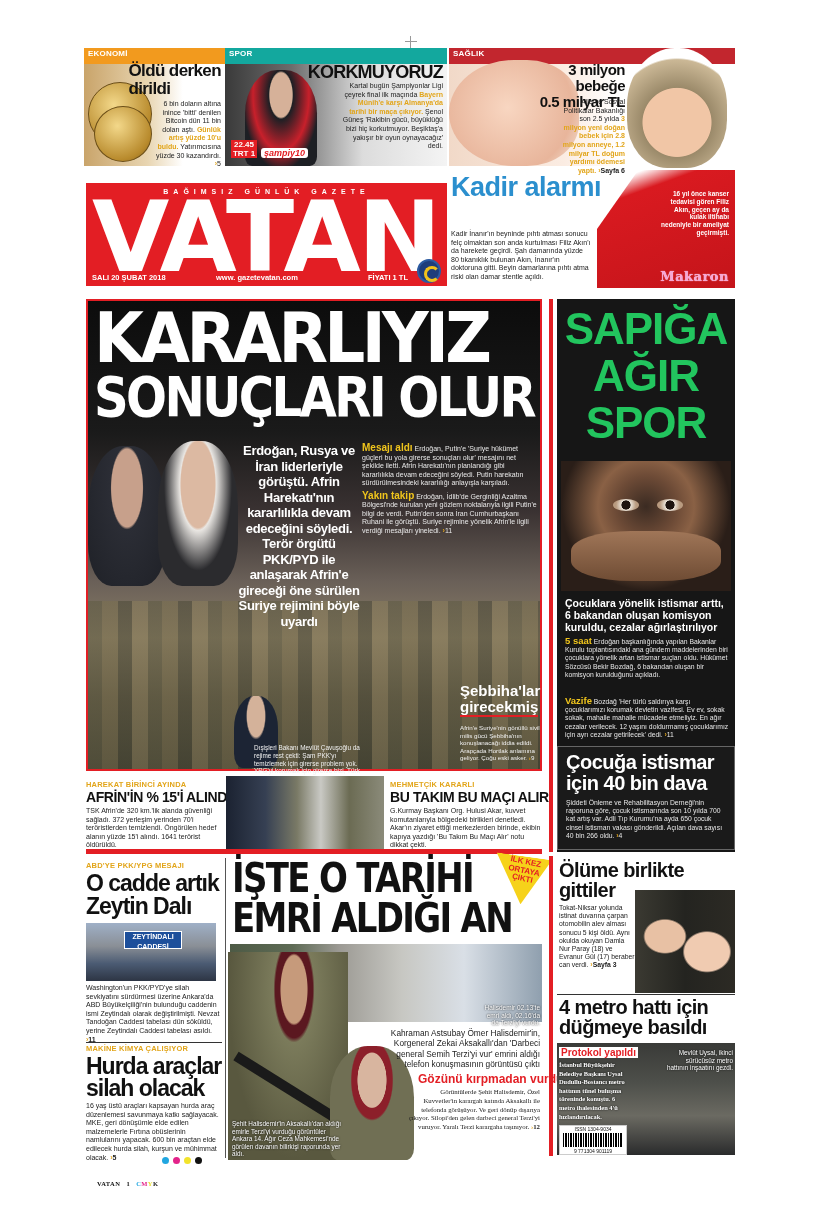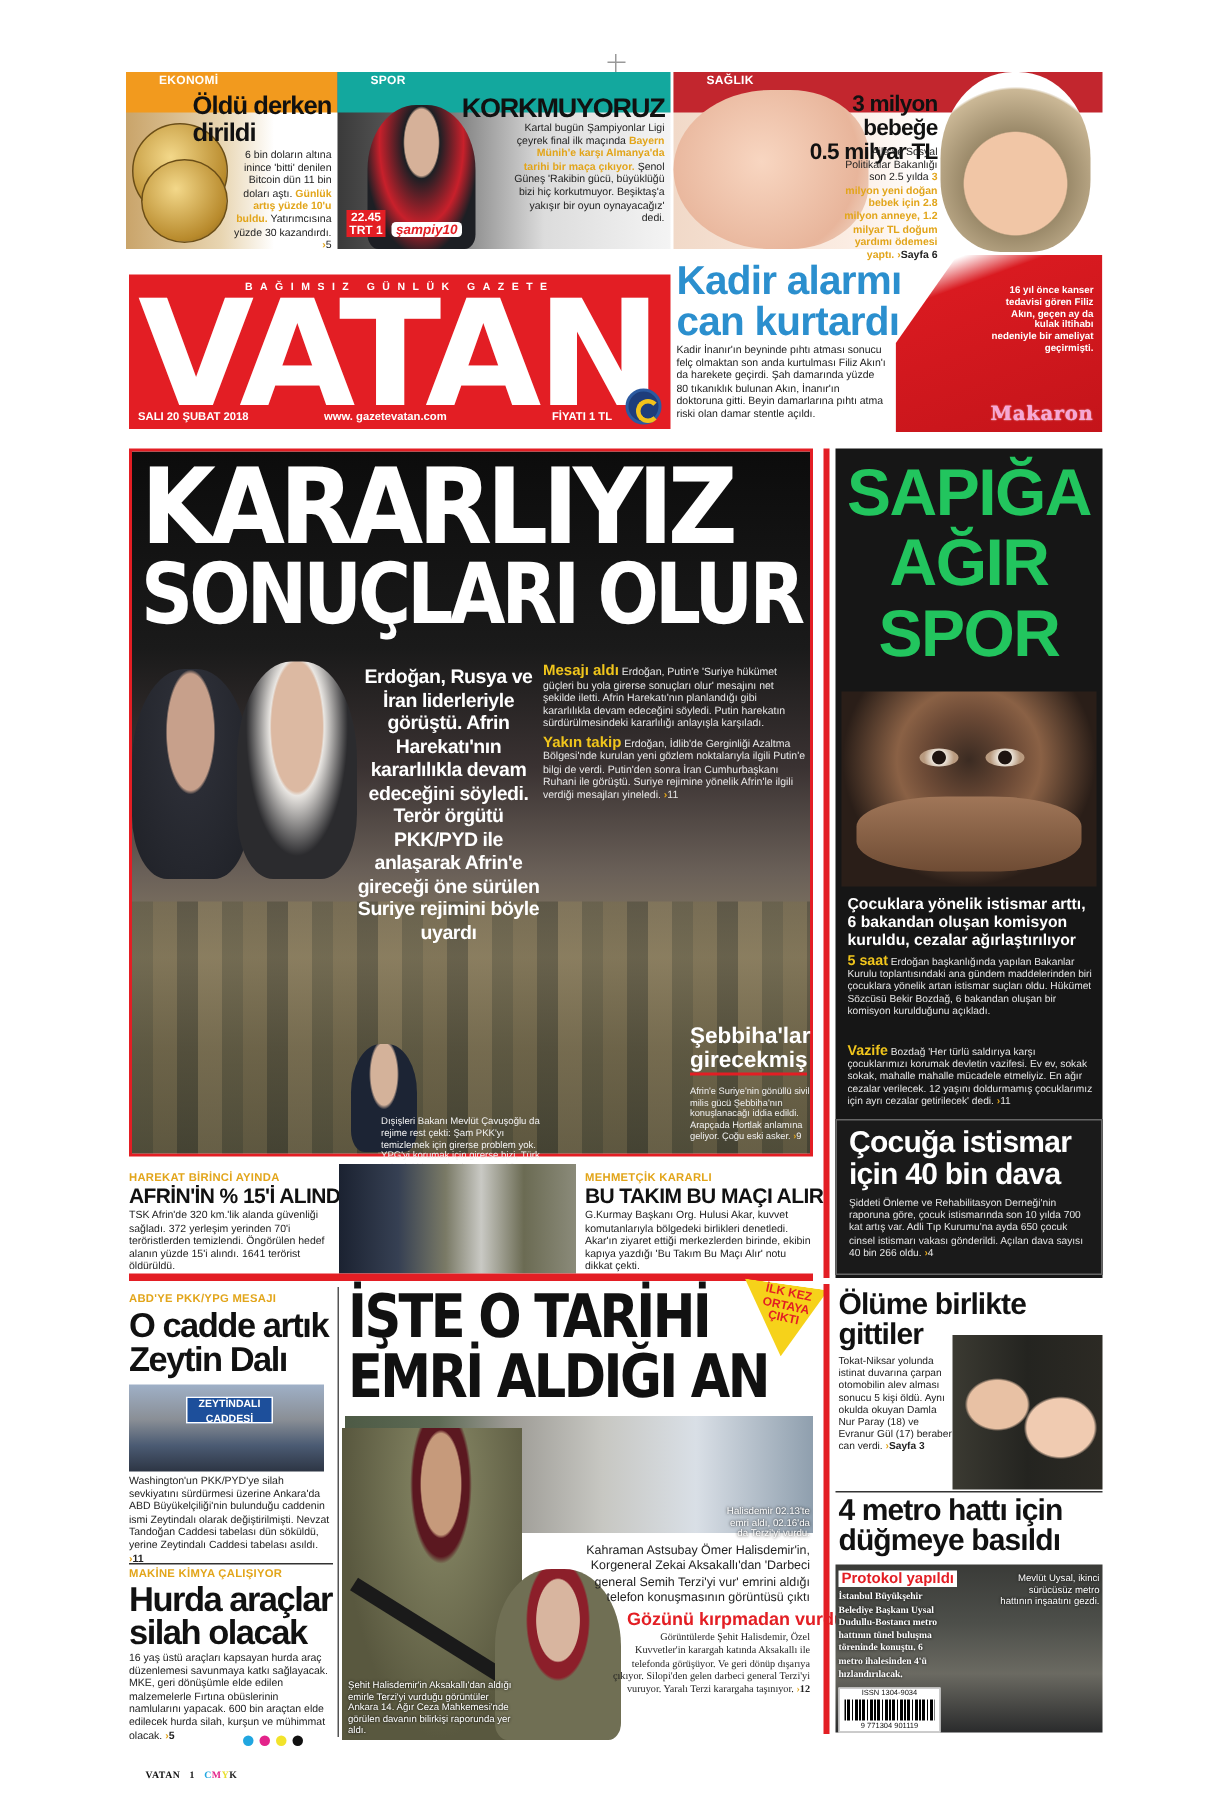--- a/index.html
+++ b/index.html
@@ -3,21 +3,21 @@
 <meta charset="utf-8">
 <style>
 *{box-sizing:border-box;margin:0;padding:0}
 html,body{width:820px;height:1209px;background:#fff;overflow:hidden}
 body{position:relative;font-family:"Liberation Sans","DejaVu Sans",sans-serif;color:#111}
 .abs{position:absolute}
 .cropmark{position:absolute;left:405px;top:36px;width:12px;height:12px}
 .cropmark:before{content:"";position:absolute;left:5px;top:0;width:1px;height:12px;background:#999}
 .cropmark:after{content:"";position:absolute;left:0;top:5px;width:12px;height:1px;background:#999}
 .bold{font-weight:bold}
-.tag{position:absolute;height:27px;font-size:8px;font-weight:bold;color:#fff;padding-left:22px;line-height:11px;letter-spacing:.2px}
+.tag{position:absolute;height:16px;font-size:8px;font-weight:bold;color:#fff;padding-left:4px;line-height:11px;letter-spacing:.2px}
 .smalltxt{font-size:7px;line-height:8.6px;color:#222}
 .yel{color:#e2a51a;font-weight:bold}
 .ref{color:#e2a51a;font-weight:bold}
 
 
 #eko{left:84px;top:48px;width:141px;height:118px;background:linear-gradient(90deg,#c9a46a 0%,#e8d5b1 45%,#fff 70%)}
 .coin{position:absolute;border-radius:50%;background:radial-gradient(circle at 40% 35%,#f3d88a,#b88a2c 70%,#7a5a1c);border:1px solid #6b4e17}
 #spor{left:225px;top:48px;width:222px;height:118px;background:linear-gradient(90deg,#3a3a3a 0%,#6c6c6c 30%,#dcdcdc 62%,#f4f4f4 100%)}
 #saglik{left:449px;top:48px;width:286px;height:118px;background:linear-gradient(90deg,#f1d9c8 0%,#fbece2 40%,#fff 60%)}
 .baby{position:absolute;left:0;top:12px;width:130px;height:106px;border-radius:50% 40% 40% 50%;background:radial-gradient(circle at 45% 45%,#f8d6c1,#e8b59b 70%,#f4e8dc)}
@@ -185,21 +185,20 @@
   <div class="date">SALI 20 ŞUBAT 2018</div>
   <div class="url">www. gazetevatan.com</div>
   <div class="price">FİYATI 1 TL</div>
   <div class="seal"></div>
 </div>
 
 <div id="kadir" class="abs">
   <div class="redbg"></div>
   <div class="h">
     <div>Kadir alarmı</div>
-    <div>can kurtardı</div>
   </div>
   <div class="body smalltxt">Kadir İnanır'ın beyninde pıhtı atması sonucu felç olmaktan son anda kurtulması Filiz Akın'ı da harekete geçirdi. Şah damarında yüzde 80 tıkanıklık bulunan Akın, İnanır'ın doktoruna gitti. Beyin damarlarına pıhtı atma riski olan damar stentle açıldı.</div>
   <div class="note">16 yıl önce kanser tedavisi gören Filiz Akın, geçen ay da kulak iltihabı nedeniyle bir ameliyat geçirmişti.</div>
   <div class="makaron">Makaron</div>
 </div>
 
 <div id="lead" class="abs">
   <div class="soldiers"></div>
   <div class="h1">KARARLIYIZ</div>
   <div class="h2">SONUÇLARI OLUR</div>

